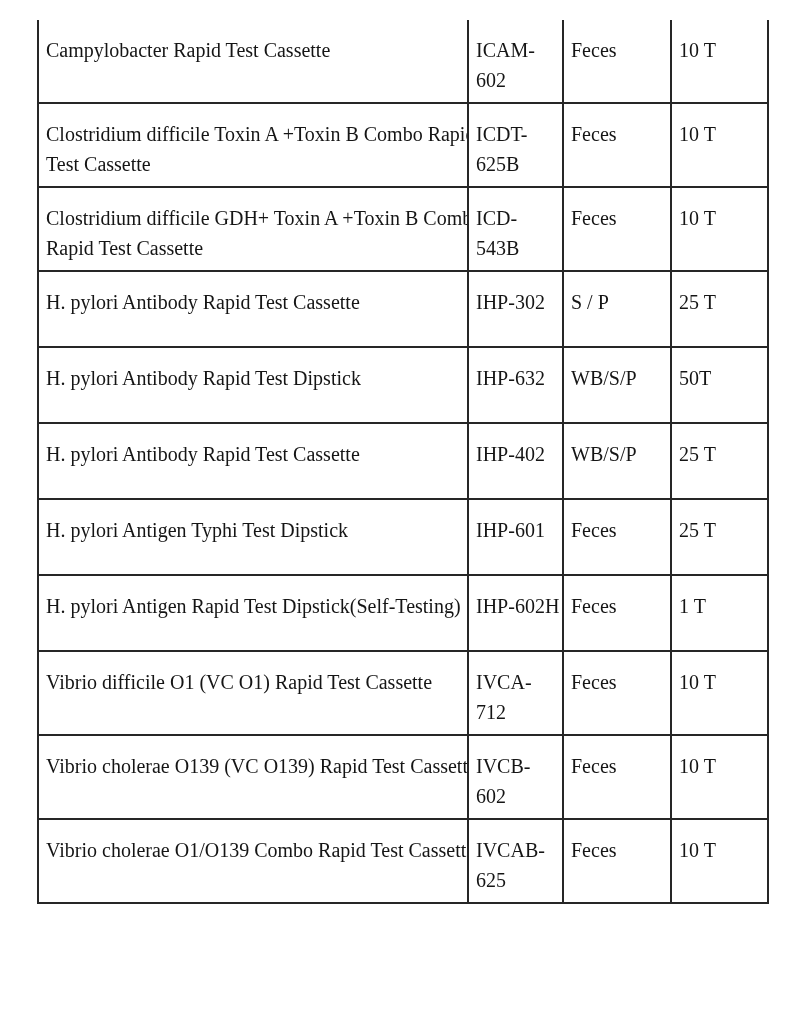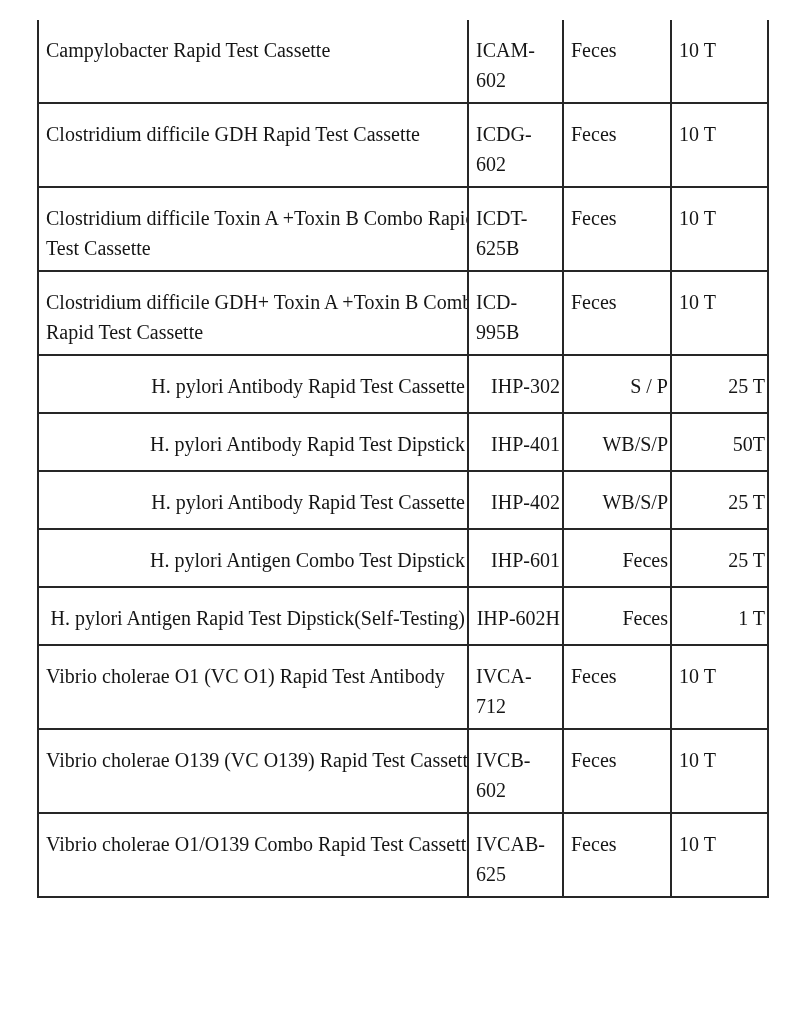--- a/index.html
+++ b/index.html
@@ -31,21 +31,21 @@
     font-size: 20px;
     line-height: 30px;
     white-space: pre;      
     overflow: hidden;
   }
   
   table.product-table tr:first-child td {
     border-top: none;
   }
   tr.row-tall  { height: 82px; }
-  tr.row-short { height: 58px; text-align: right; }
+  tr.row-short { height: 76px; }
   col.c-name     { width: 430px; }
   col.c-code     { width: 95px; }
   col.c-specimen { width: 108px; }
   col.c-pack     { width: 97px; }
 </style>
 </head>
 <body>
 
 <div class="page">
   <table class="product-table">
@@ -57,74 +57,67 @@
     </colgroup>
     <tbody>
         <tr class="row-tall">
     <td>Campylobacter Rapid Test Cassette</td>
     <td>ICAM-
 602</td>
     <td>Feces</td>
     <td>10 T</td>
   </tr>
         <tr class="row-tall">
-    <td>Clostridium difficile GDH Rapid Test Cassette</td>
-    <td>ICDG-
-602</td>
-    <td>Feces</td>
-    <td>10 T</td>
-  </tr>
-        <tr class="row-tall">
     <td>Clostridium difficile Toxin A +Toxin B Combo Rapid
 Test Cassette</td>
     <td>ICDT-
 625B</td>
     <td>Feces</td>
     <td>10 T</td>
   </tr>
         <tr class="row-tall">
     <td>Clostridium difficile GDH+ Toxin A +Toxin B Combo
 Rapid Test Cassette</td>
     <td>ICD-
-995B</td>
+543B</td>
     <td>Feces</td>
     <td>10 T</td>
   </tr>
         <tr class="row-short">
     <td>H. pylori Antibody Rapid Test Cassette</td>
     <td>IHP-302</td>
     <td>S / P</td>
     <td>25 T</td>
   </tr>
         <tr class="row-short">
     <td>H. pylori Antibody Rapid Test Dipstick</td>
-    <td>IHP-401</td>
+    <td>IHP-632</td>
     <td>WB/S/P</td>
     <td>50T</td>
   </tr>
         <tr class="row-short">
     <td>H. pylori Antibody Rapid Test Cassette</td>
     <td>IHP-402</td>
     <td>WB/S/P</td>
     <td>25 T</td>
   </tr>
         <tr class="row-short">
-    <td>H. pylori Antigen Combo Test Dipstick</td>
+    <td>H. pylori Antigen Typhi Test Dipstick</td>
     <td>IHP-601</td>
     <td>Feces</td>
     <td>25 T</td>
   </tr>
         <tr class="row-short">
     <td>H. pylori Antigen Rapid Test Dipstick(Self-Testing)</td>
     <td>IHP-602H</td>
     <td>Feces</td>
     <td>1 T</td>
   </tr>
         <tr class="row-tall">
-    <td>Vibrio cholerae O1 (VC O1) Rapid Test Antibody</td>
+    <td>Vibrio difficile O1 (VC O1) Rapid Test Cassette</td>
     <td>IVCA-
 712</td>
     <td>Feces</td>
     <td>10 T</td>
   </tr>
         <tr class="row-tall">
     <td>Vibrio cholerae O139 (VC O139) Rapid Test Cassette</td>
     <td>IVCB-
 602</td>
     <td>Feces</td>

